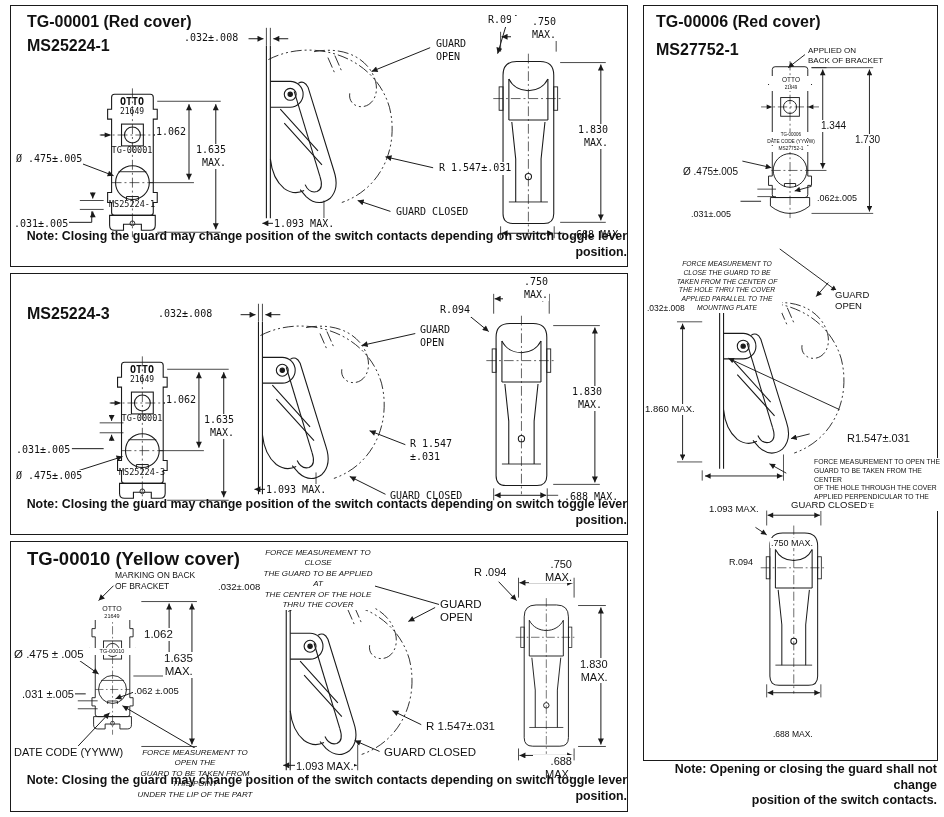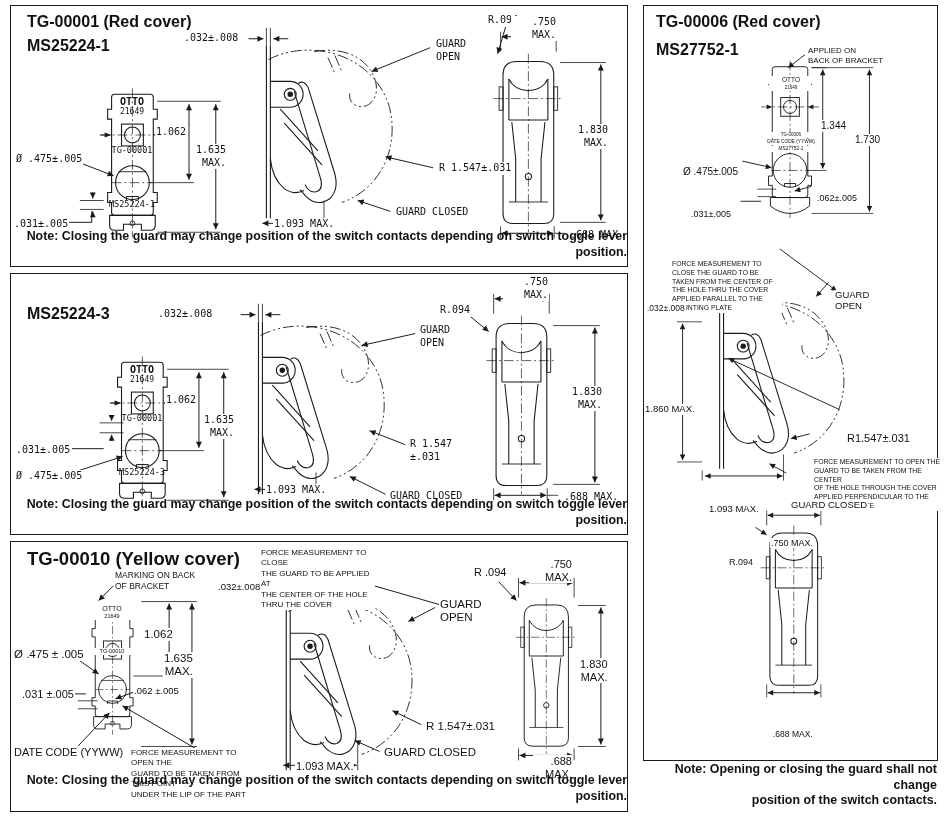--- a/index.html
+++ b/index.html
@@ -12,21 +12,21 @@
   .lbl{position:absolute;white-space:pre-line;line-height:1.12;color:#111;}
   .mono{font:10px/1.25 "DejaVu Sans Mono",monospace;background:#fff;padding:0 1px;}
   .sans{font:11px/1.15 "Liberation Sans",sans-serif;background:#fff;padding:0 1px;}
   .ttl{position:absolute;font:bold 16px/1.2 "Liberation Sans",sans-serif;}
   .ttl3{font-size:18.5px;}
   .note{position:absolute;left:0;right:0;text-align:right;white-space:pre-line;
         font:bold 12.4px/1.25 "Liberation Sans",sans-serif;}
   .btx{text-align:center;background:transparent;padding:0;}
   .tiny{font-family:"Liberation Sans",sans-serif;line-height:1.3;background:#fff;}
   .ctr{text-align:right;}
-  .rgt{text-align:left;}
+  .rgt{text-align:center;font-style:italic;}
 </style>
 </head>
 <body>
 
 <svg width="0" height="0" style="position:absolute" aria-hidden="true">
   <defs>
     <marker id="ah" viewBox="0 0 10 10" refX="10" refY="5" markerWidth="7" markerHeight="6" orient="auto-start-reverse">
       <path d="M0,0 L10,5 L0,10 Z" fill="#1a1a1a"></path>
     </marker>
     <symbol id="sym-front" viewBox="0 0 70 140" overflow="visible">

